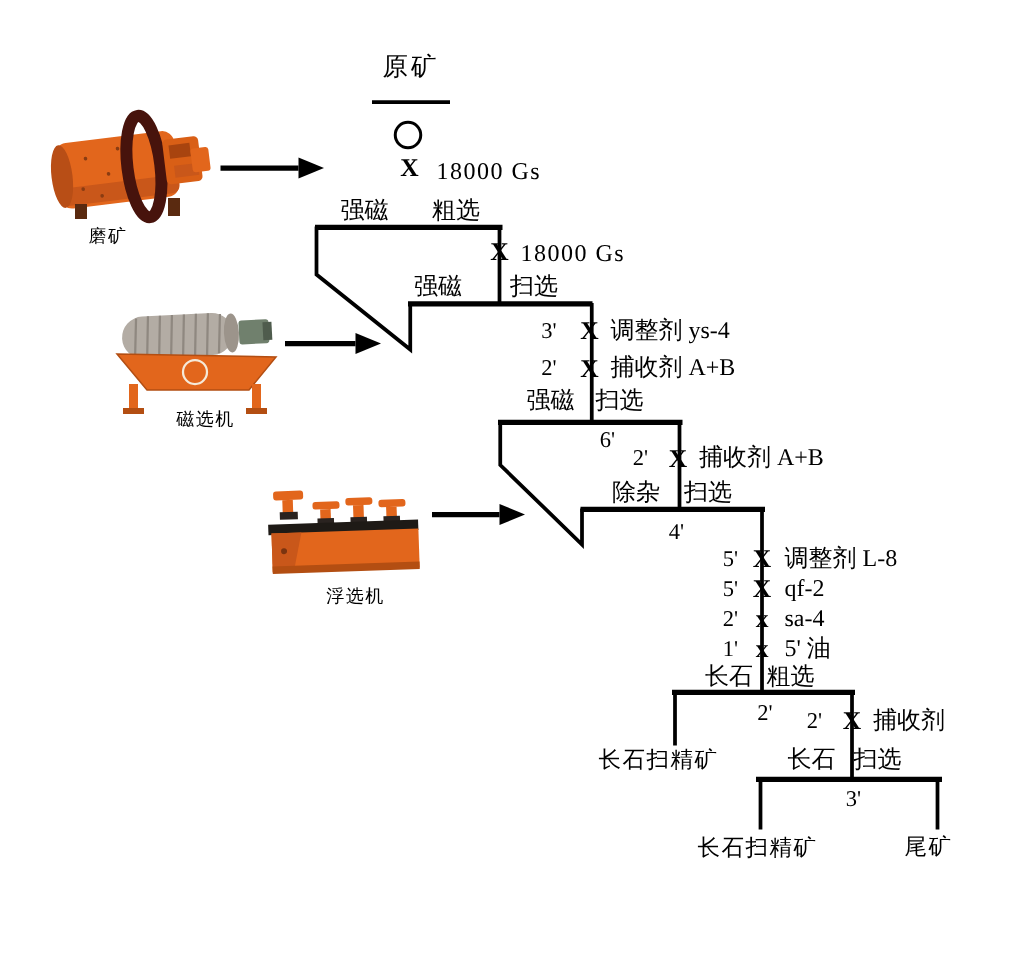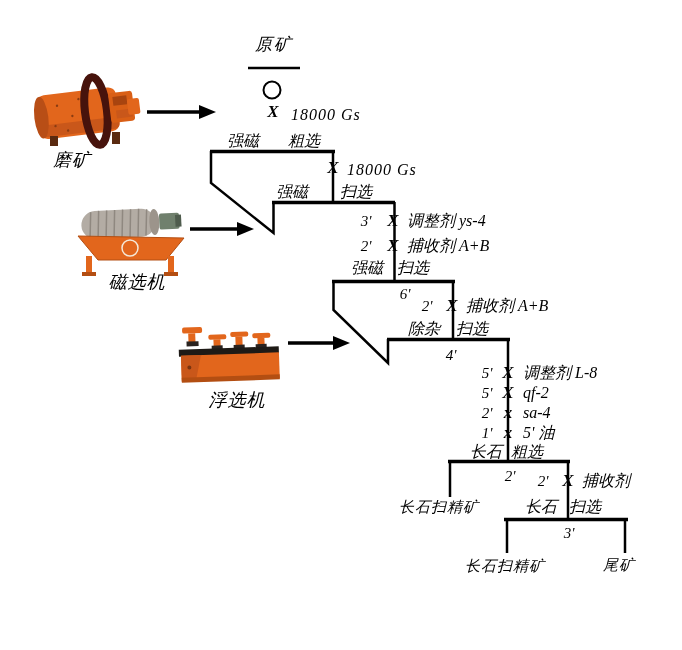--- a/index.html
+++ b/index.html
@@ -2,28 +2,28 @@
 <html><head>
 <meta charset="utf-8">
 <style>
   html,body{margin:0;padding:0;background:#fff;}
   #canvas{
     position:relative;width:682px;height:650px;background:#ffffff;overflow:hidden;
     font-family:"Liberation Serif","DejaVu Serif",serif;color:#000;
   }
   svg{display:block;}
   #skeleton{position:absolute;left:0;top:0;}
-  .t{position:absolute;white-space:nowrap;font-size:16px;line-height:1.1;font-style:italic;}
+  .t{position:absolute;white-space:nowrap;font-size:16px;line-height:1.1;}
   .tc{transform:translateX(-50%);}
   .feed{font-size:17px;letter-spacing:2px;}
   .xmark{font-weight:bold;font-size:17px;}
   .gs{font-size:16px;letter-spacing:1px;}
   .time{font-size:15px;}
   .prod{font-size:15px;letter-spacing:1px;}
-  .mlabel{font-size:18px;letter-spacing:1px;}
+  .mlabel{font-size:12px;letter-spacing:1px;}
   .machine{position:absolute;}
 </style>
 </head>
 <body>
 
 <div id="canvas">
 
   <svg id="skeleton" width="682" height="650" viewBox="0 0 682 650">
     <g stroke="#000" fill="none">
 

